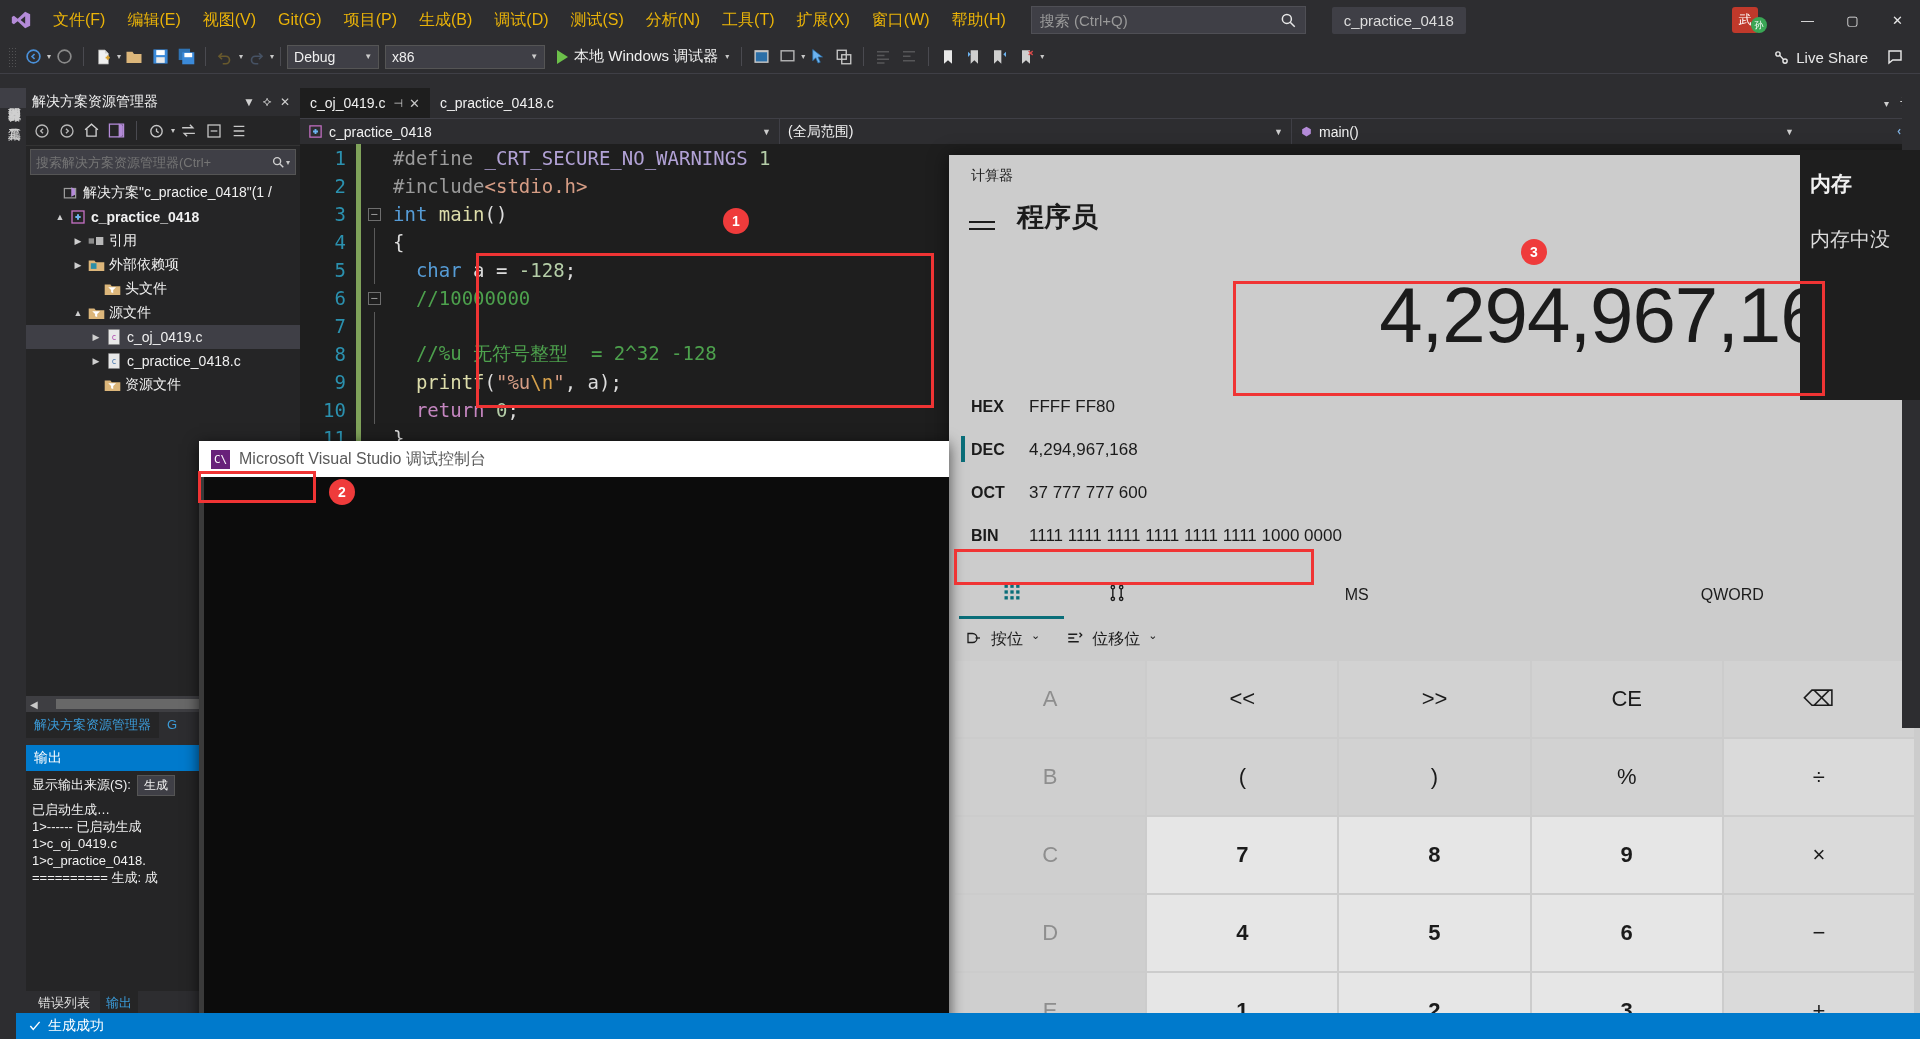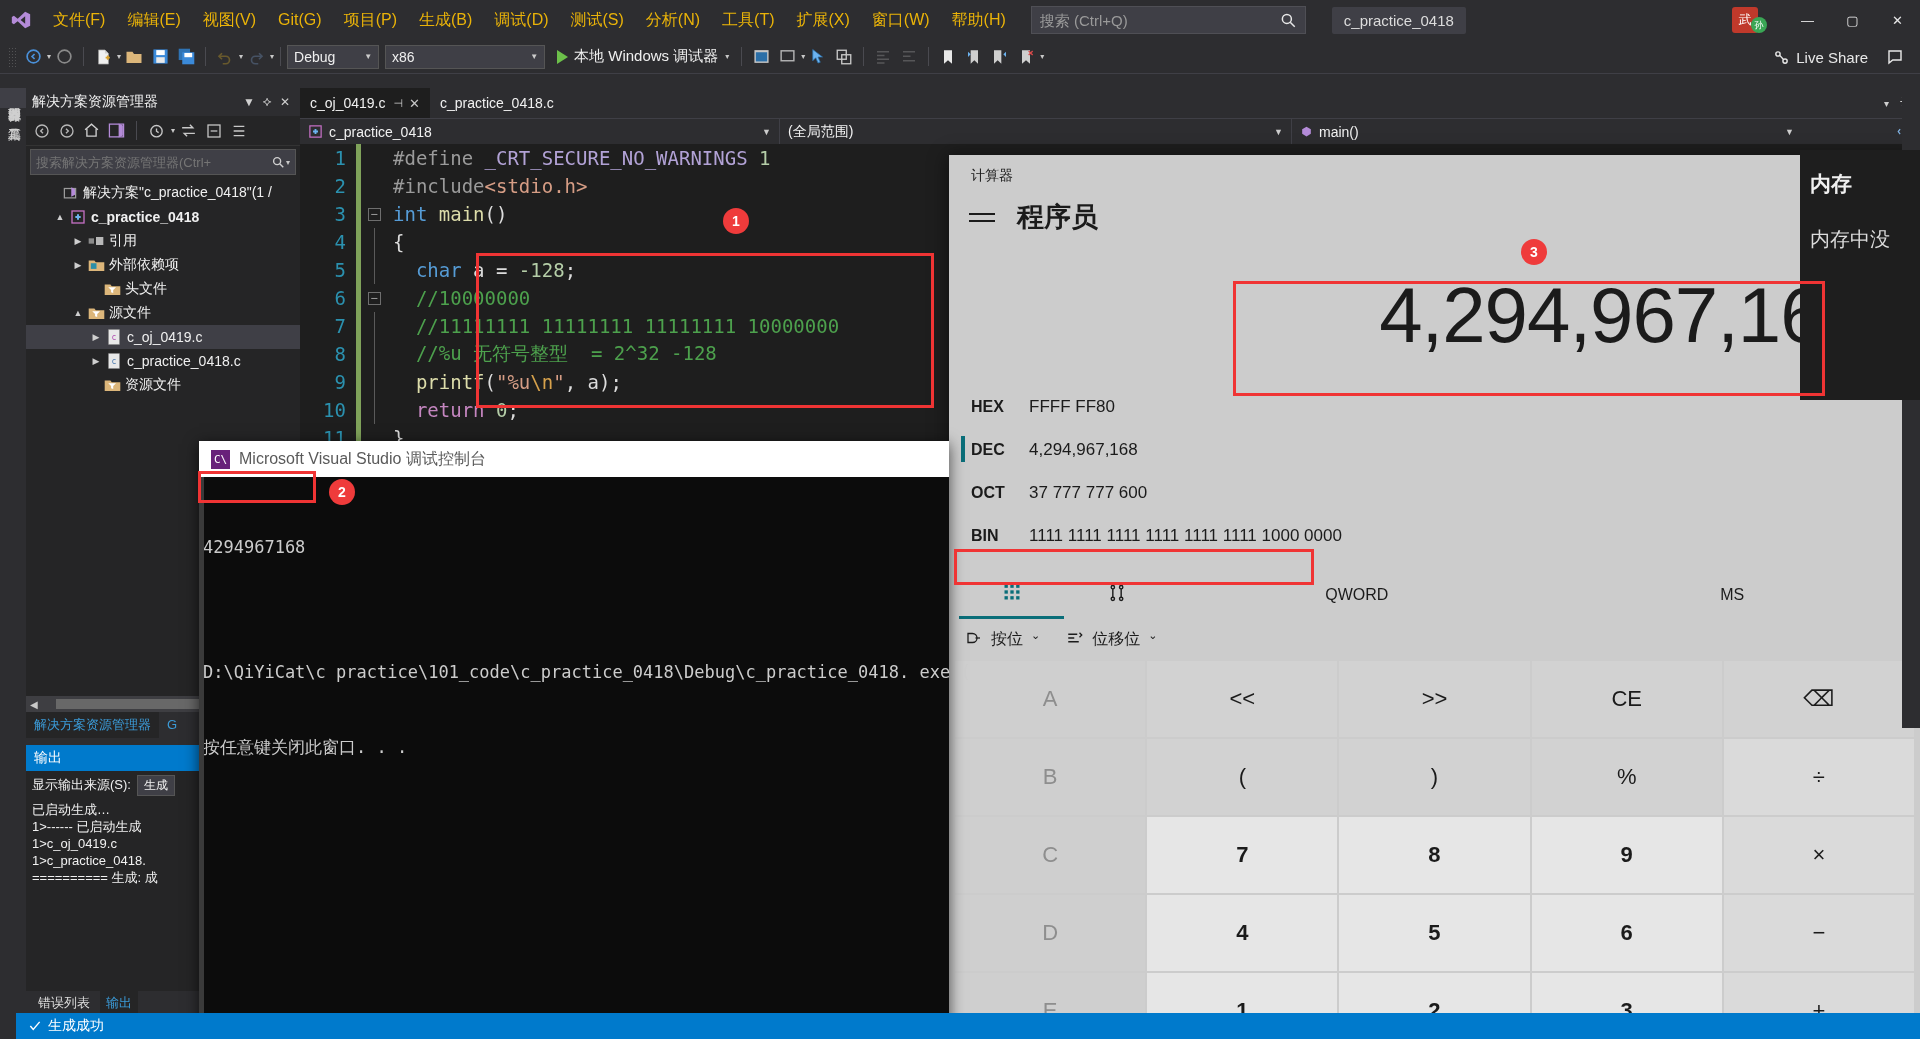--- a/index.html
+++ b/index.html
@@ -223,21 +223,21 @@
   .console-sidebar { position: absolute; left: 0; top: 36px; width: 5px; bottom: 0; background: #3a3a3a; }
 
   
   .calc {
     position: absolute; left: 949px; top: 155px; width: 971px; height: 884px;
     background: #cccccc; color: #1b1b1b;
     box-shadow: -2px 0 18px rgba(0,0,0,.45);
   }
   .calc-title { font-size: 14px; padding: 12px 0 0 22px; color: #1b1b1b; }
   .calc-h {
-    display: flex; align-items: center; padding: 14px 0 0 20px; gap: 22px;
+    display: flex; align-items: flex-end; padding: 14px 0 0 20px; gap: 22px;
   }
   .hamb { width: 26px; height: 20px; display:flex;flex-direction:column;justify-content:center;gap:5px; }
   .hamb i { display: block; height: 2px; background: #1b1b1b; }
   .calc-mode { font-size: 27px; font-weight: bold; }
   .calc-display {
     text-align: right; padding: 10px 55px 0 0; height: 150px;
     display: flex; align-items: center; justify-content: flex-end;
   }
   .calc-val { font-size: 78px; font-weight: 300; letter-spacing: -1px; }
   .radix { padding-left: 22px; }
@@ -768,21 +768,20 @@
             <span class="fold">−</span>
           </span>
         <span class="ctext cmt">  //10000000</span>
       </div>
       <div class="cline">
         <span class="lnum">7</span>
         <span class="gutter-green"></span>
         <span class="gutter-mid">
             <span style="width:1px;height:28px;background:#5a5a5a;display:block"></span>
           </span>
-        <span class="ctext cmt">  //11111111 11111111 11111111 10000000</span>
       </div>
       <div class="cline">
         <span class="lnum">8</span>
         <span class="gutter-green"></span>
         <span class="gutter-mid">
             <span style="width:1px;height:28px;background:#5a5a5a;display:block"></span>
           </span>
         <span class="ctext cmt">  //%u 无符号整型  = 2^32 -128</span>
       </div>
       <div class="cline">
@@ -867,22 +866,22 @@
       </div>
       <div class="ctab">
         <svg width="20" height="20" viewBox="0 0 24 24" fill="none" stroke="#1b1b1b" stroke-width="1.7">
             <circle cx="7" cy="5" r="2"></circle>
             <circle cx="17" cy="5" r="2"></circle>
             <circle cx="7" cy="19" r="2"></circle>
             <circle cx="17" cy="19" r="2"></circle>
             <path d="M7 7v10M17 7v10"></path>
           </svg>
       </div>
+      <div class="ctab wide">MS</div>
       <div class="ctab wide">QWORD</div>
-      <div class="ctab wide">MS</div>
     </div>
     <div class="calc-opts">
       <div class="copt">
         <svg width="18" height="18" viewBox="0 0 24 24" fill="none" stroke="#1b1b1b" stroke-width="1.7">
             <path d="M4 6h6a6 6 0 0 1 0 12H4z"></path>
             <path d="M14 12h6"></path>
           </svg>
         <span>按位</span>
         <span style="font-size:11px">⌄</span>
       </div>
@@ -931,26 +930,20 @@
   <div class="hl-box" style="left:1233px; top:281px; width:592px; height:115px;"></div>
   <div class="anno" style="left:1521px; top:239px;">3</div>
   <div class="hl-box" style="left:954px; top:549px; width:360px; height:36px;"></div>
 
   <div class="console">
     <div class="console-title">
       <span class="console-ico">C\</span>
       <span>Microsoft Visual Studio 调试控制台</span>
     </div>
     <div class="console-sidebar"></div>
-    <div class="console-body">
-      <div>4294967168</div>
-      <div></div>
-      <div>D:\QiYiCat\c practice\101_code\c_practice_0418\Debug\c_practice_0418. exe (</div>
-      <div>按任意键关闭此窗口. . .</div>
-    </div>
   </div>
   <div class="hl-box" style="left:198px; top:471px; width:118px; height:32px;"></div>
   <div class="anno" style="left:329px; top:479px;">2</div>
 
   <div class="rail">
     <div class="rt"></div>
   </div>
 
   <div class="statusbar">
     <span class="sb-item">

